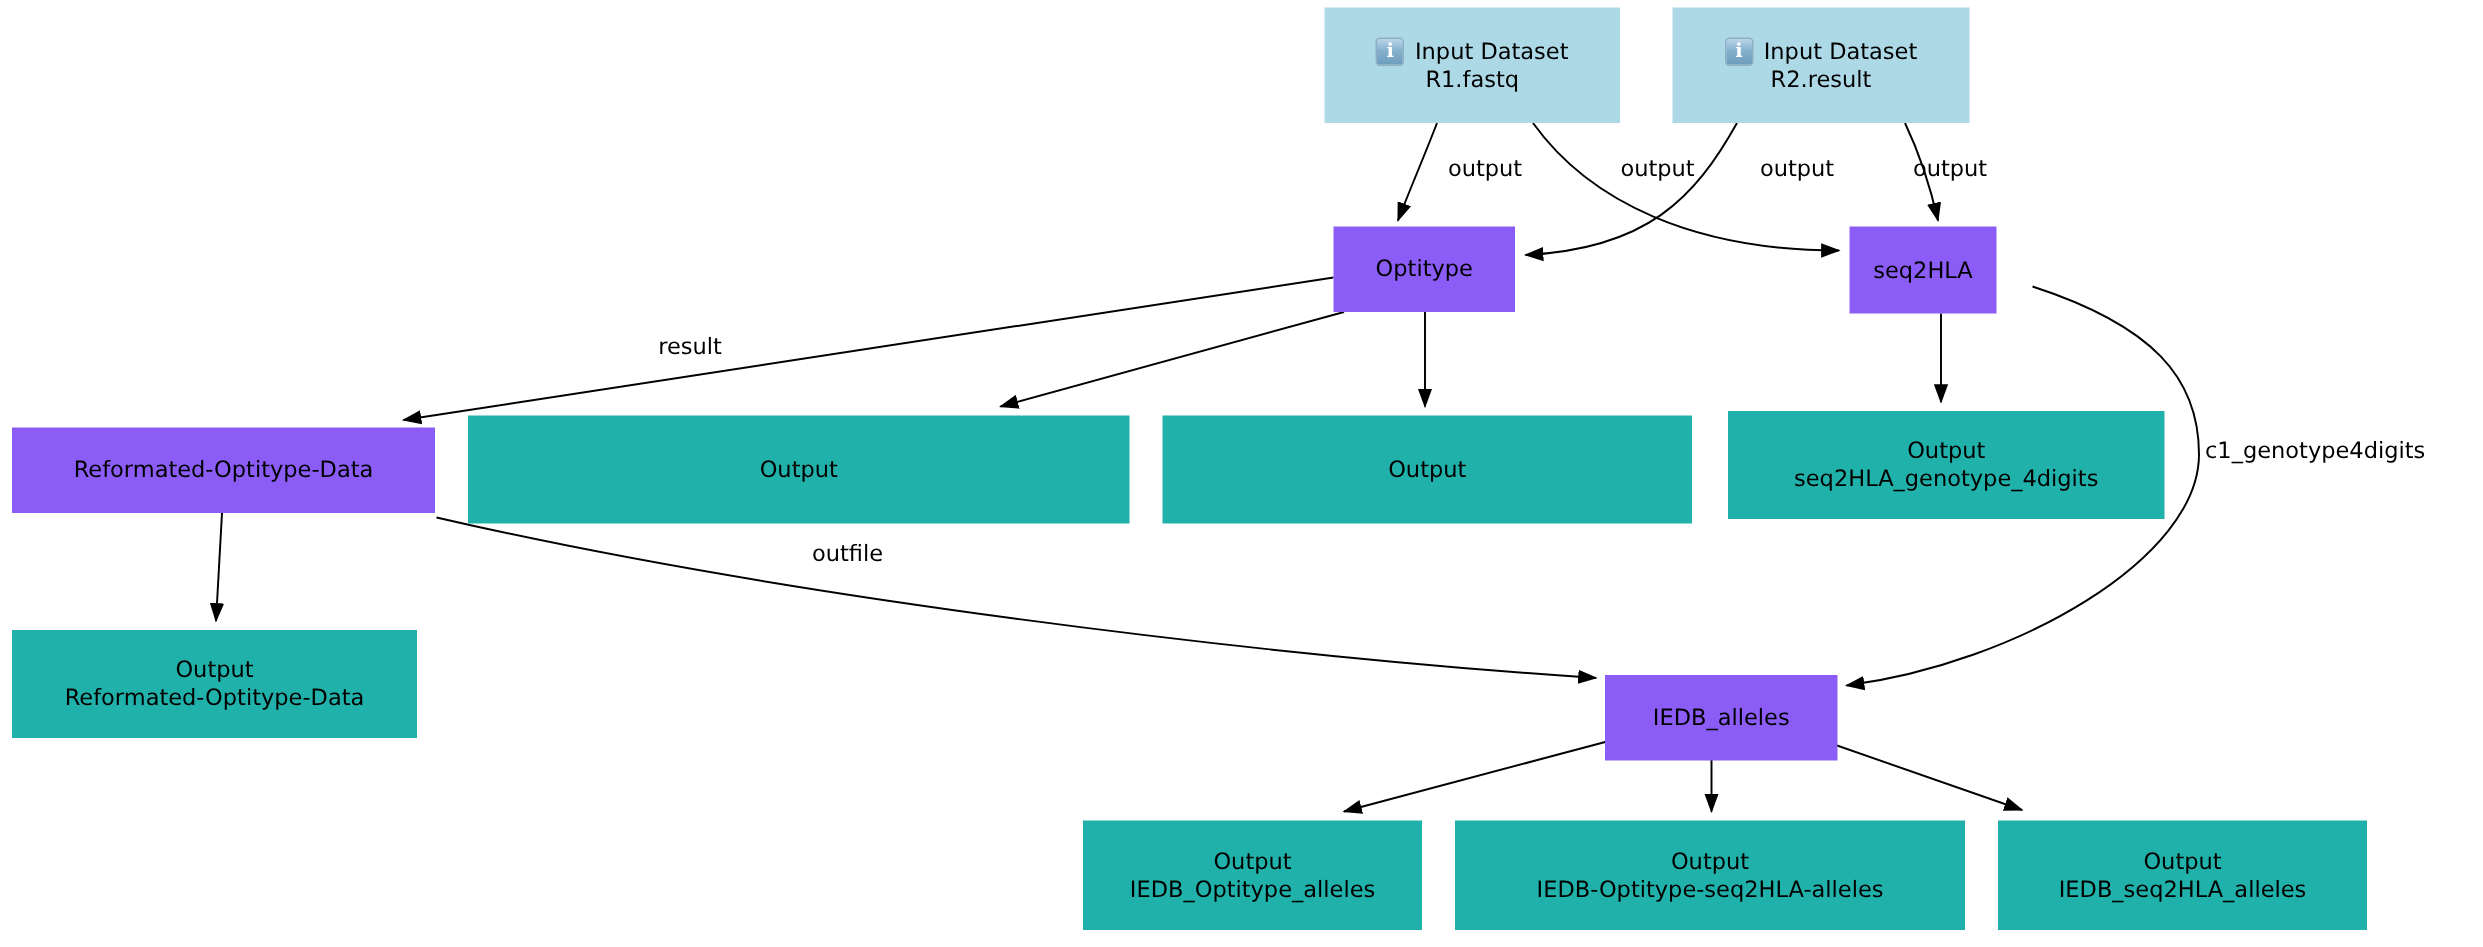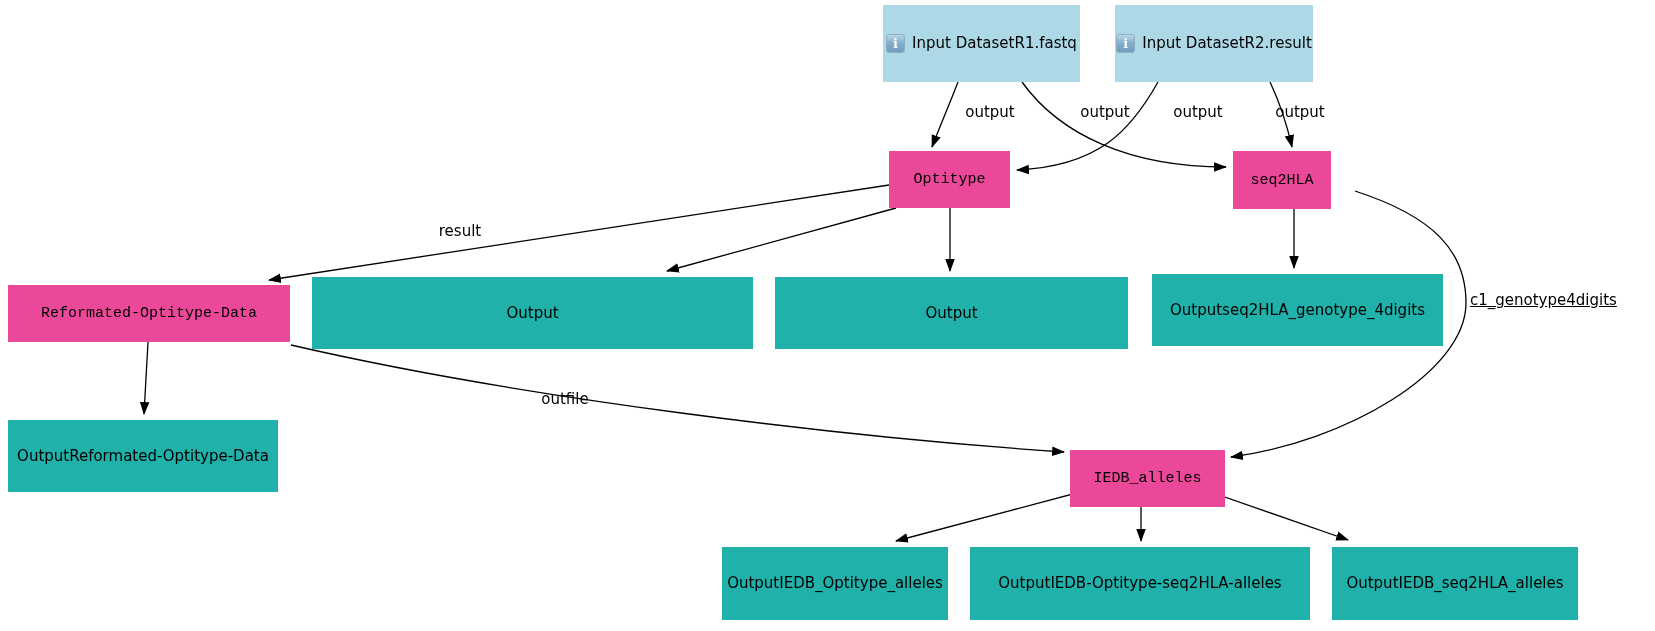--- a/index.html
+++ b/index.html
@@ -3,26 +3,26 @@
 <meta charset="utf-8">
 <style>
   html,body{margin:0;padding:0;background:#ffffff;}
   .canvas{
     position:relative;width:1655px;height:631px;background:#ffffff;
     font-family:"DejaVu Sans","Liberation Sans",sans-serif;
     font-size:15px;color:#000;overflow:hidden;
   }
   .edges{position:absolute;left:0;top:0;}
   .node{
-    position:absolute;display:flex;flex-direction:row;
+    position:absolute;display:flex;flex-direction:column;
     align-items:center;justify-content:center;text-align:right;
     line-height:19px;white-space:nowrap;
   }
   .node-input{background:#add8e6;}
-  .node-tool{background:#ec4899;font-family:Liberation Mono, monospace;}
+  .node-tool{background:#8b5cf6;}
   .node-output{background:#20b2aa;}
   .node-line{display:flex;align-items:center;justify-content:center;}
   .info-icon{
     display:inline-block;width:19px;height:19px;margin-right:7px;
     border-radius:3px;border:1px solid #8fb0c4;box-sizing:border-box;
     background:linear-gradient(#b9d6ea 0%,#86b1cd 45%,#6d9cbd 100%);
     color:#ffffff;font-weight:bold;font-size:13px;line-height:17px;
     text-align:center;font-family:"DejaVu Serif","Liberation Serif",serif;
   }
   .info-icon::before{content:"i";}
@@ -124,16 +124,16 @@
   <div class="node node-output" style="left:1332px;top:547px;width:246px;height:73px;">
     <div class="node-line">Output</div>
     <div class="node-line">IEDB_seq2HLA_alleles</div>
   </div>
 
   <div class="edge-label" style="left:990px;top:112px;">output</div>
   <div class="edge-label" style="left:1105px;top:112px;">output</div>
   <div class="edge-label" style="left:1198px;top:112px;">output</div>
   <div class="edge-label" style="left:1300px;top:112px;">output</div>
   <div class="edge-label" style="left:460px;top:231px;">result</div>
-  <div class="edge-label" style="left:565px;top:369px;margin-top:30px;">outfile</div>
-  <div class="edge-label left-anchor" style="left:1470px;top:300px;text-decoration:underline;">c1_genotype4digits</div>
+  <div class="edge-label" style="left:565px;top:369px;">outfile</div>
+  <div class="edge-label left-anchor" style="left:1470px;top:300px;">c1_genotype4digits</div>
 
 </div>
 
 </body></html>

